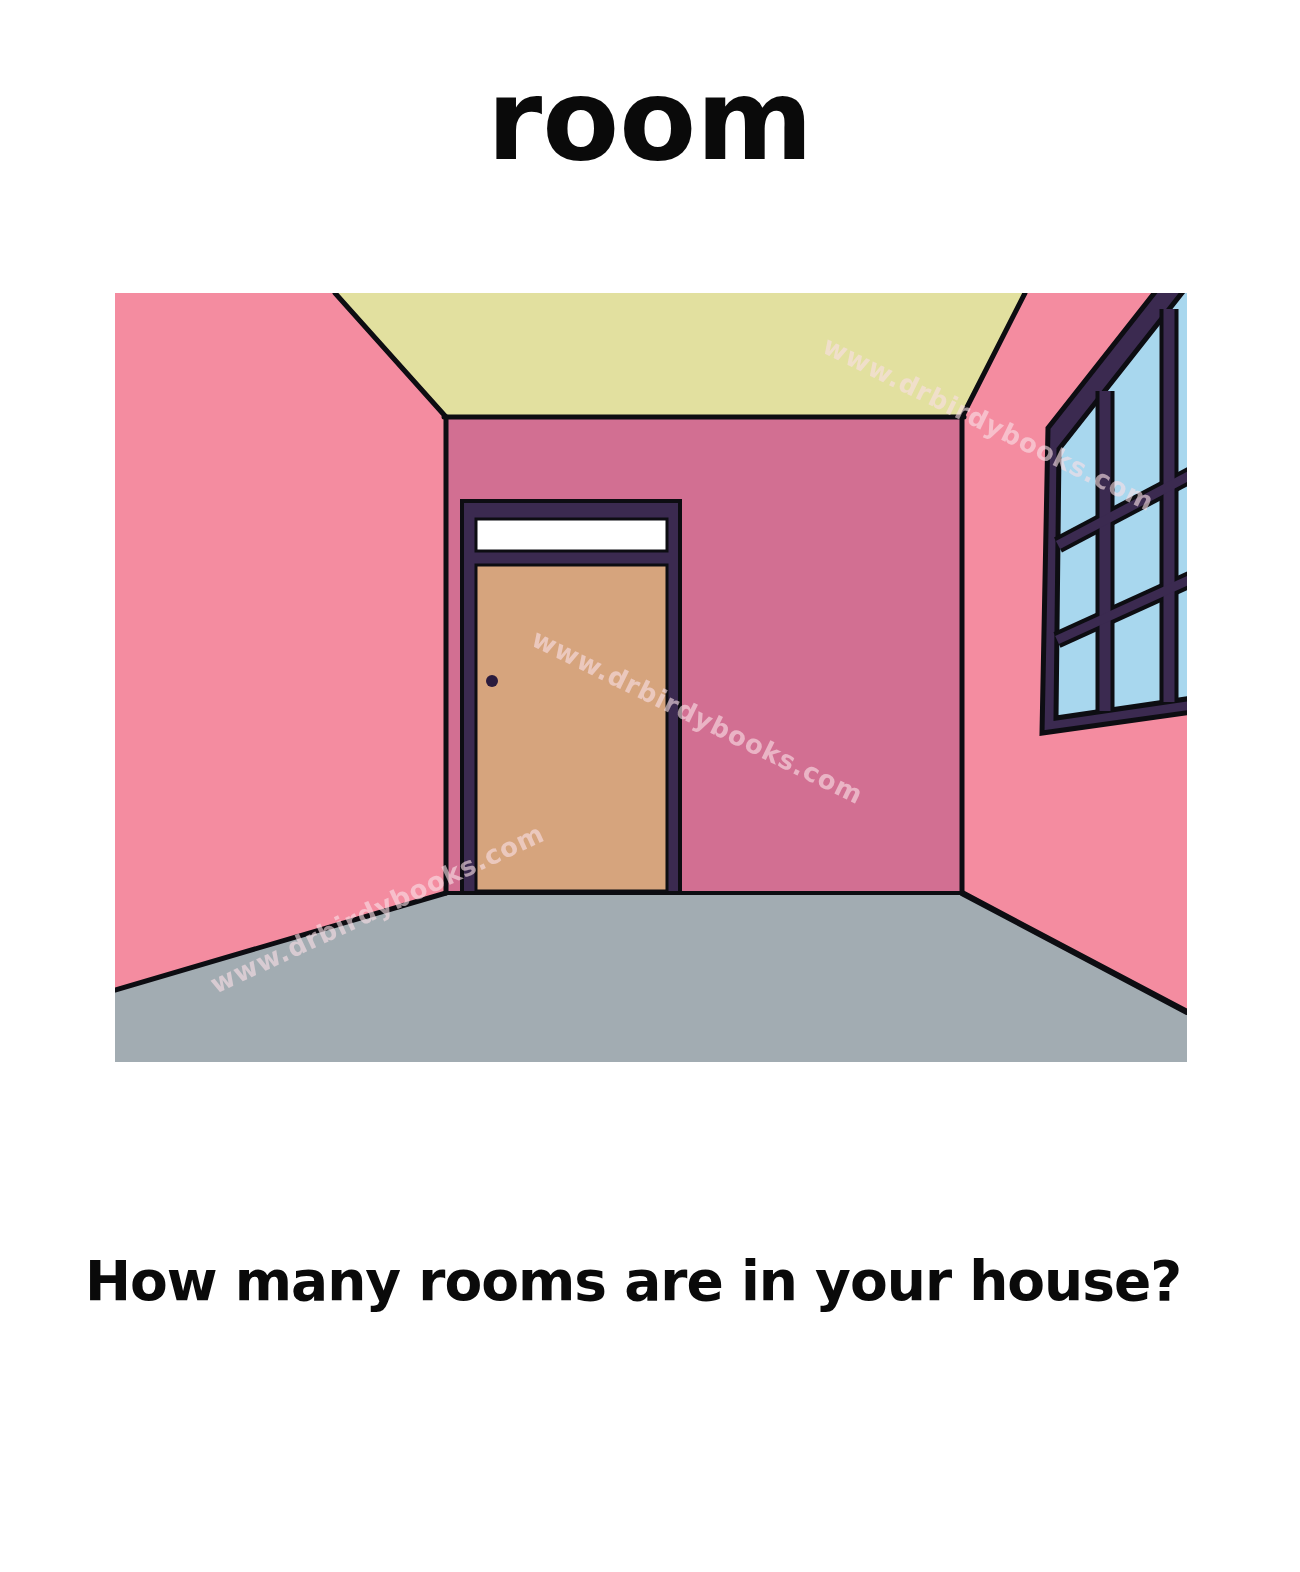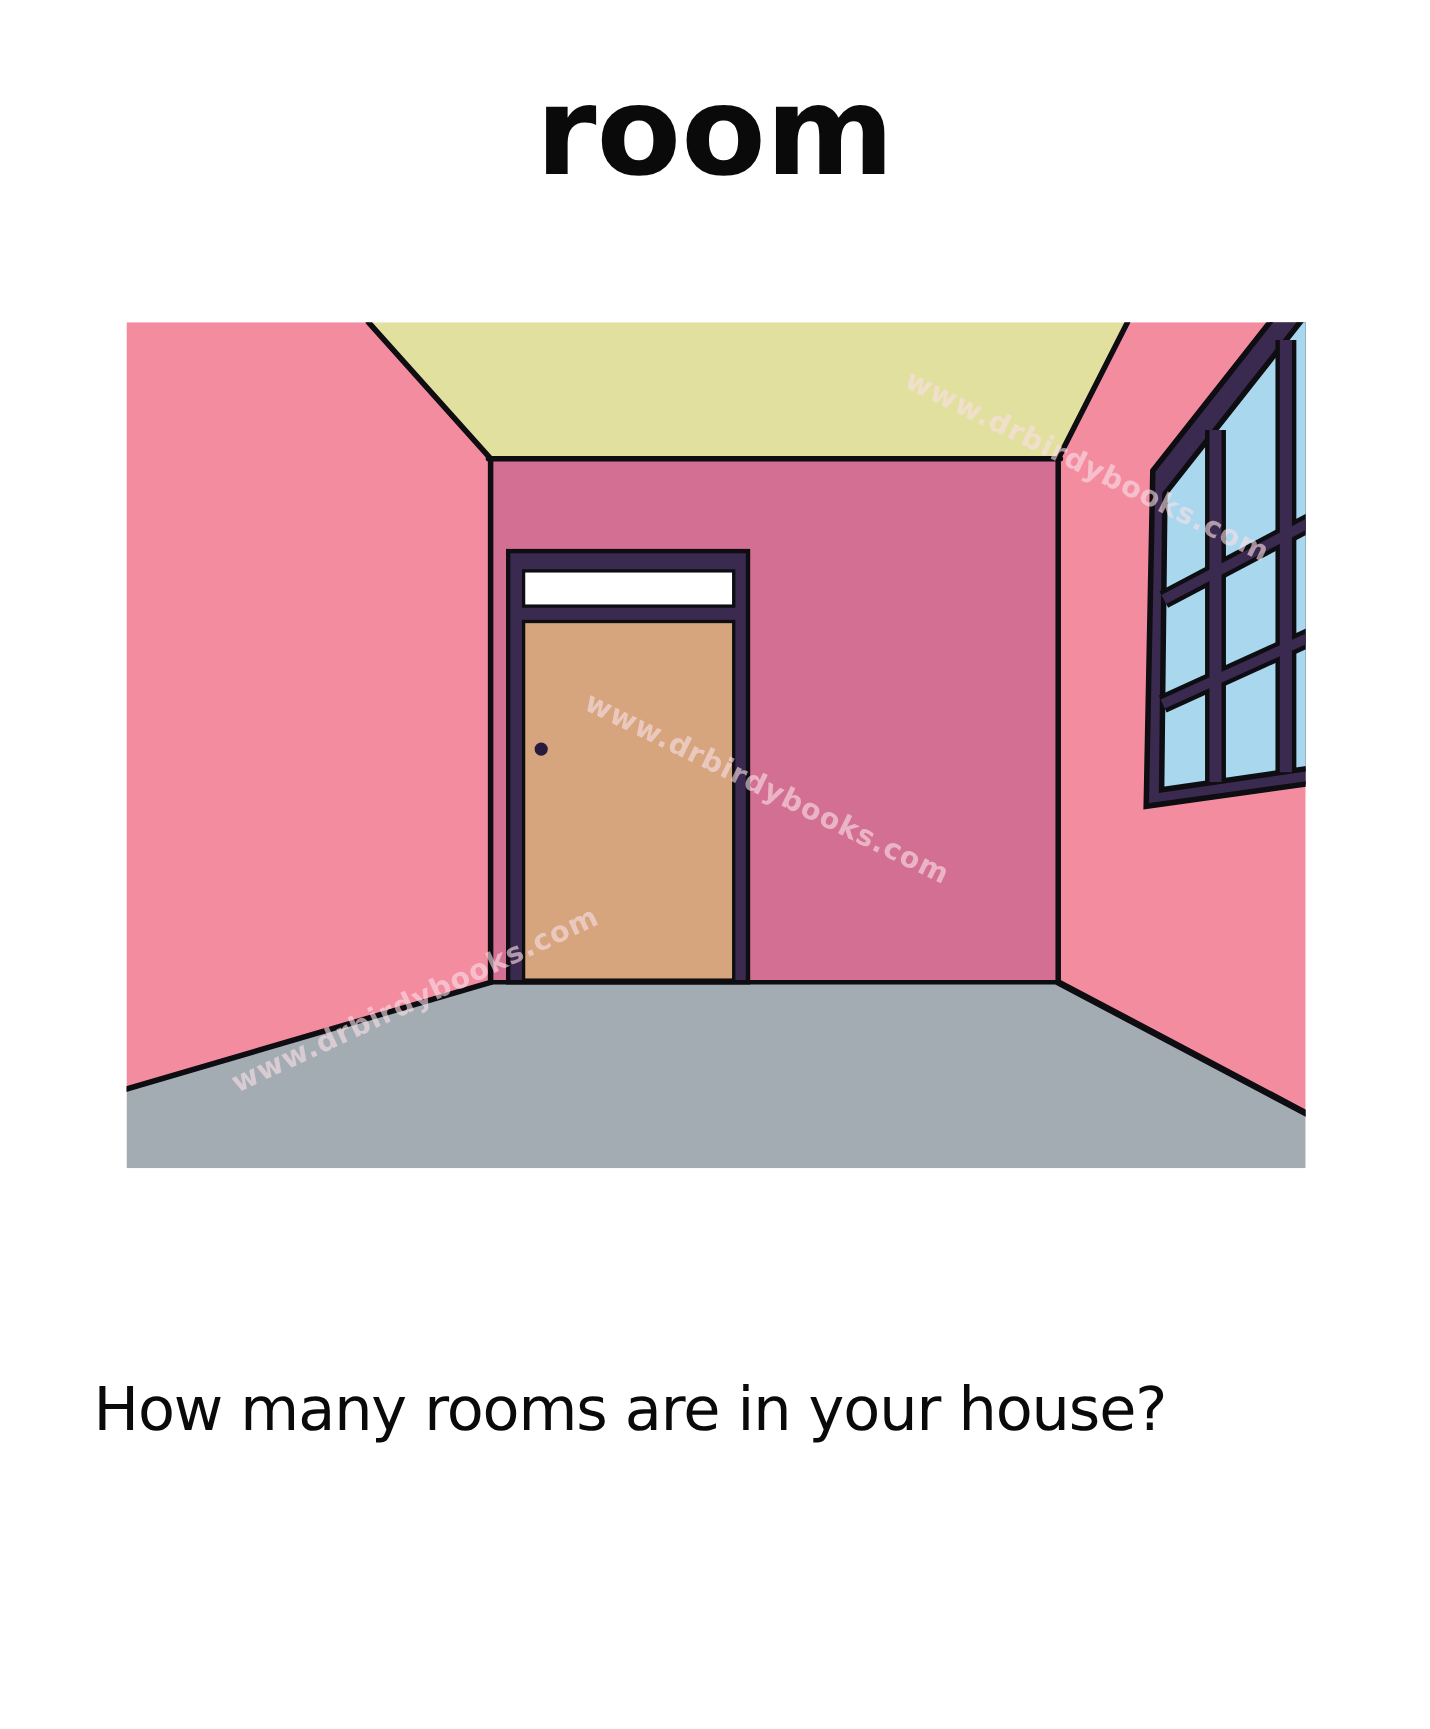--- a/index.html
+++ b/index.html
@@ -24,21 +24,21 @@
   .art-frame {
     position: absolute;
     left: 115px; top: 293px;
     width: 1072px; height: 769px;
   }
   .art-frame svg { display: block; }
   .question-text {
     position: absolute;
     left: 85px; top: 1249px;
     font-size: 55px;
-    font-weight: 400;
+    font-weight: 700;
     letter-spacing: -1px;
     color: #0a0a0a;
     white-space: nowrap;
   }
   .ol { stroke: #0D0D12; }
   .wm {
     font-size: 26px;
     font-weight: 700;
     letter-spacing: 1px;
     text-anchor: middle;

